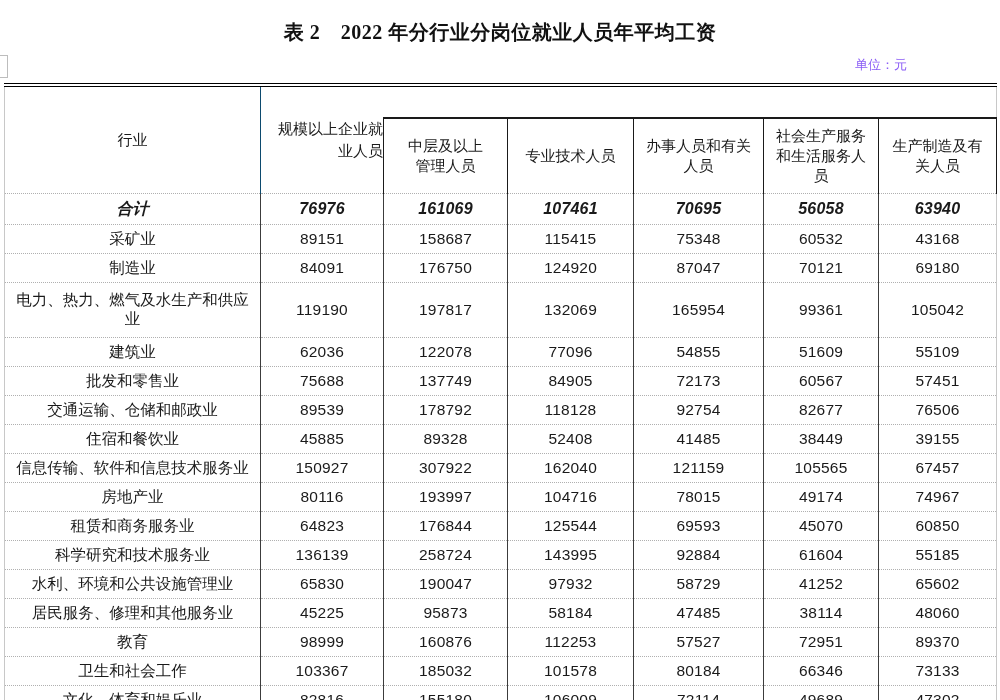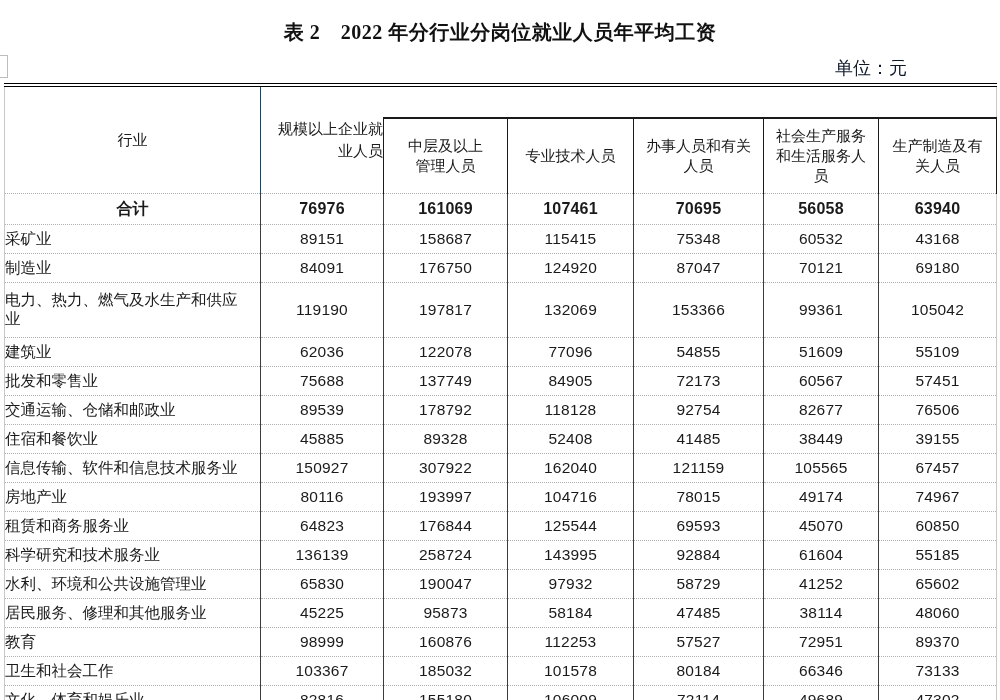--- a/index.html
+++ b/index.html
@@ -13,21 +13,21 @@
     position:absolute;left:-1px;top:55px;width:8px;height:21px;
     background:#fff;border:1px solid #bdbdbd;border-left:none;
   }
   .doc-title{
     position:absolute;top:19px;left:0;width:100%;text-align:center;
     font-family:"Liberation Serif","DejaVu Serif",serif;
     font-weight:bold;font-size:20px;letter-spacing:0.5px;color:#111;
     white-space:pre;
   }
   .unit-label{
-    position:absolute;top:56px;right:93px;font-size:18px;color:#0f172a;
+    position:absolute;top:56px;right:93px;font-size:13px;color:#8b5cf6;
   }
   .wage-table{
     position:absolute;left:4px;top:83px;width:992px;
     border-collapse:collapse;table-layout:fixed;
     border-top:4px double #000;
     border-bottom:3px solid #000;
     border-left:1px solid #c8c8c8;
     border-right:1px solid #c8c8c8;
     font-size:15.5px;
   }
@@ -54,30 +54,30 @@
     border-right:1px solid #1a1a1a;
     border-bottom:1px dotted #b0b0b0;
     text-align:center;font-size:15px;line-height:1.35;white-space:pre-line;
   }
   
   .wage-table tbody td{
     height:28px;
     border-top:1px dotted #b0b0b0;
   }
   .industry-cell{
-    text-align:left;padding-left:6px;padding-right:8px;
+    text-align:center;padding-left:6px;padding-right:8px;
     border-right:1px solid #3c3c3c;
     white-space:pre-line;line-height:1.2;
   }
   .num-cell{
     text-align:center;
     border-left:1px solid #3c3c3c;
     letter-spacing:0.2px;
   }
-  tr.total-row td{font-weight:bold;font-size:16px;}
+  tr.total-row td{font-weight:bold;font-size:16px;font-style:italic;}
   tr.total-row .industry-cell{text-align:center;padding-left:0;height:30px;}
   tr.tall-row td{height:54px;}
 </style>
 </head>
 <body>
 
 <div class="artifact"></div>
 
 <div class="doc-title">表 2　2022 年分行业分岗位就业人员年平均工资</div>
 
@@ -140,21 +140,21 @@
         <td class="num-cell">87047</td>
         <td class="num-cell">70121</td>
         <td class="num-cell">69180</td>
       </tr>
       <tr class="tall-row">
         <td class="industry-cell">电力、热力、燃气及水生产和供应
 业</td>
         <td class="num-cell">119190</td>
         <td class="num-cell">197817</td>
         <td class="num-cell">132069</td>
-        <td class="num-cell">153366</td>
+        <td class="num-cell">165954</td>
         <td class="num-cell">99361</td>
         <td class="num-cell">105042</td>
       </tr>
       <tr>
         <td class="industry-cell">建筑业</td>
         <td class="num-cell">62036</td>
         <td class="num-cell">122078</td>
         <td class="num-cell">77096</td>
         <td class="num-cell">54855</td>
         <td class="num-cell">51609</td>

